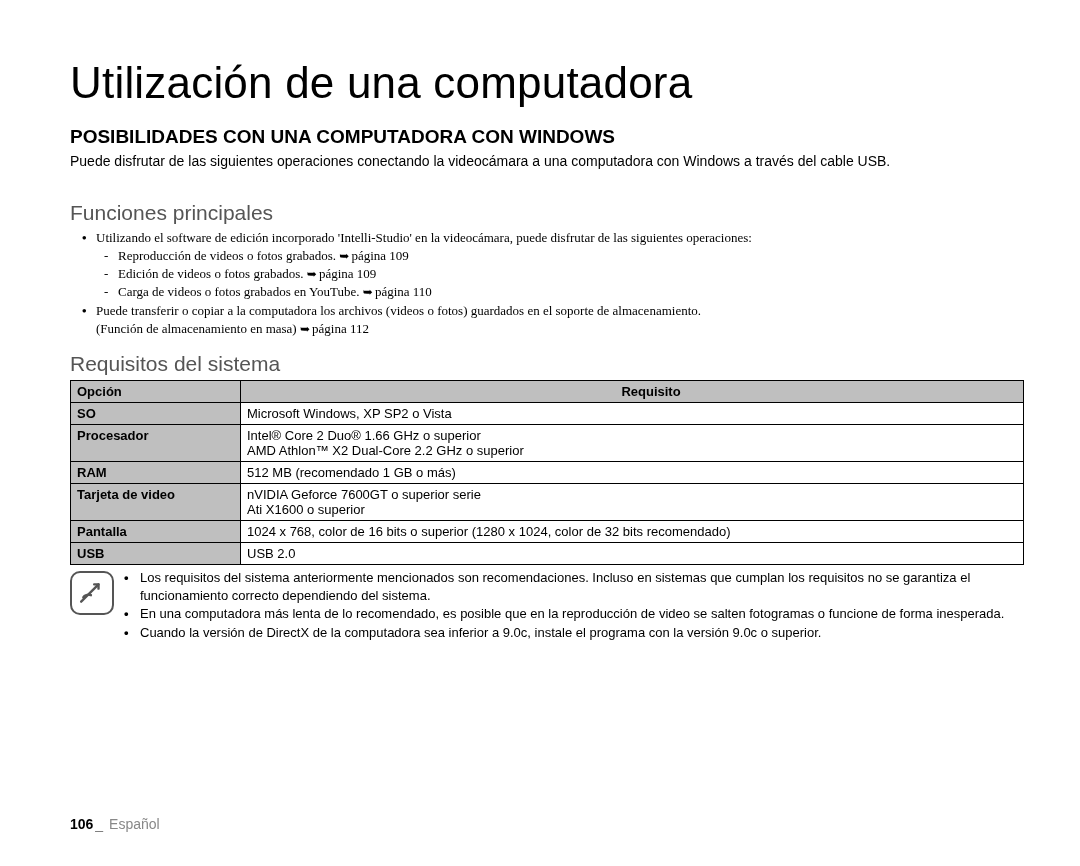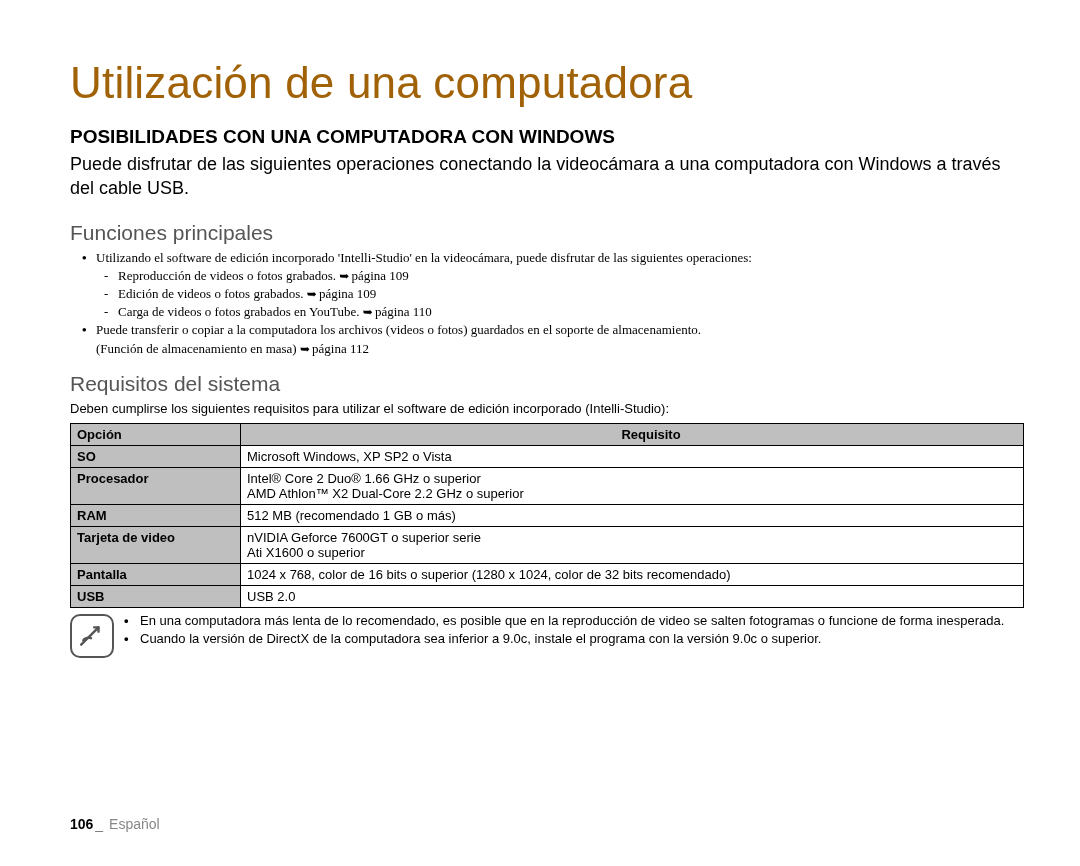--- a/index.html
+++ b/index.html
@@ -1,20 +1,20 @@
 <!DOCTYPE html>
 <html><head>
 <meta charset="utf-8">
 <style>
   * { box-sizing: border-box; margin: 0; padding: 0; }
   html, body { width: 1080px; height: 866px; background: #fff; font-family: Arial, Helvetica, sans-serif; color: #000; }
   .page { padding: 58px 56px 30px 70px; position: relative; height: 100%; }
-  .title { font-size: 44px; font-weight: 300; letter-spacing: 0.2px; color: #a16207; margin-bottom: 18px; font-family: "Segoe UI Light", "Segoe UI", Arial, sans-serif; }
+  .title { font-size: 44px; font-weight: 300; letter-spacing: 0.2px; color: #000000; margin-bottom: 18px; font-family: "Segoe UI Light", "Segoe UI", Arial, sans-serif; }
   .section-heading { font-size: 19px; font-weight: bold; color: #000; margin-bottom: 4px; }
-  .intro { font-size: 18px; line-height: 1.35; margin-bottom: 20px; }
+  .intro { font-size: 14px; line-height: 1.35; margin-bottom: 30px; }
   .sub-heading { font-size: 21px; color: #555; font-weight: 400; margin-bottom: 4px; font-family: "Segoe UI", Arial, sans-serif; }
   .bullets { font-size: 13px; line-height: 1.4; margin-bottom: 14px; font-family: Liberation Serif, serif; }
   .bullets ul { list-style: none; padding-left: 12px; }
   .bullets ul li::before { content: "•"; display: inline-block; width: 14px; font-weight: bold; }
   .bullets ul ul li::before { content: "-"; font-weight: normal; }
   .bullets ul ul { padding-left: 22px; }
   .desc { font-size: 13px; line-height: 1.35; margin-bottom: 6px; }
   table.req { width: 100%; border-collapse: collapse; font-size: 13px; margin-top: 2px; margin-bottom: 4px; }
   table.req th, table.req td { border: 1px solid #000; padding: 3px 6px; text-align: left; vertical-align: top; }
   table.req th { background: #bfbfbf; font-weight: bold; }
@@ -51,21 +51,20 @@
           <li><span>Edición de videos o fotos grabados. </span><span class="arrow"></span><span>página 109</span></li>
           <li><span>Carga de videos o fotos grabados en YouTube. </span><span class="arrow"></span><span>página 110</span></li>
         </ul>
       </li>
       <li><span>Puede transferir o copiar a la computadora los archivos (videos o fotos) guardados en el soporte de almacenamiento.</span></li>
     </ul>
     <div style="padding-left:26px;"><span>(Función de almacenamiento en masa) </span><span class="arrow"></span><span>página 112</span></div>
   </div>
 
   <div class="sub-heading">Requisitos del sistema</div>
-  <div class="desc">Deben cumplirse los siguientes requisitos para utilizar el software de edición incorporado (Intelli-Studio):</div>
 
   <table class="req">
     <tbody>
         <tr>
       <th>Opción</th>
       <th style="text-align:center;padding-left:44px;">Requisito</th>
     </tr>
     <tr>
       <td class="label">SO</td>
       <td>Microsoft Windows, XP SP2 o Vista</td>
@@ -102,20 +101,21 @@
   <div class="note-row">
     <div class="note-icon">
       <svg viewBox="0 0 24 24" fill="none" stroke="#555" stroke-width="2.2" stroke-linecap="round" stroke-linejoin="round">
         <path d="M2 20 L18 4"></path>
         <path d="M14 4 L18 4 L18 8"></path>
         <path d="M4 16 C5 14 8 13 11 14"></path>
       </svg>
     </div>
     <div class="note-list">
       <ul>
+        <li>Los requisitos del sistema anteriormente mencionados son recomendaciones. Incluso en sistemas que cumplan los requisitos no se garantiza el funcionamiento correcto dependiendo del sistema.</li>
         <li>En una computadora más lenta de lo recomendado, es posible que en la reproducción de video se salten fotogramas o funcione de forma inesperada.</li>
         <li>Cuando la versión de DirectX de la computadora sea inferior a 9.0c, instale el programa con la versión 9.0c o superior.</li>
       </ul>
     </div>
   </div>
 
   <div class="footer">
     <span class="pg">106</span><span class="underscore">_</span> <span class="lang">Español</span>
   </div>
 

